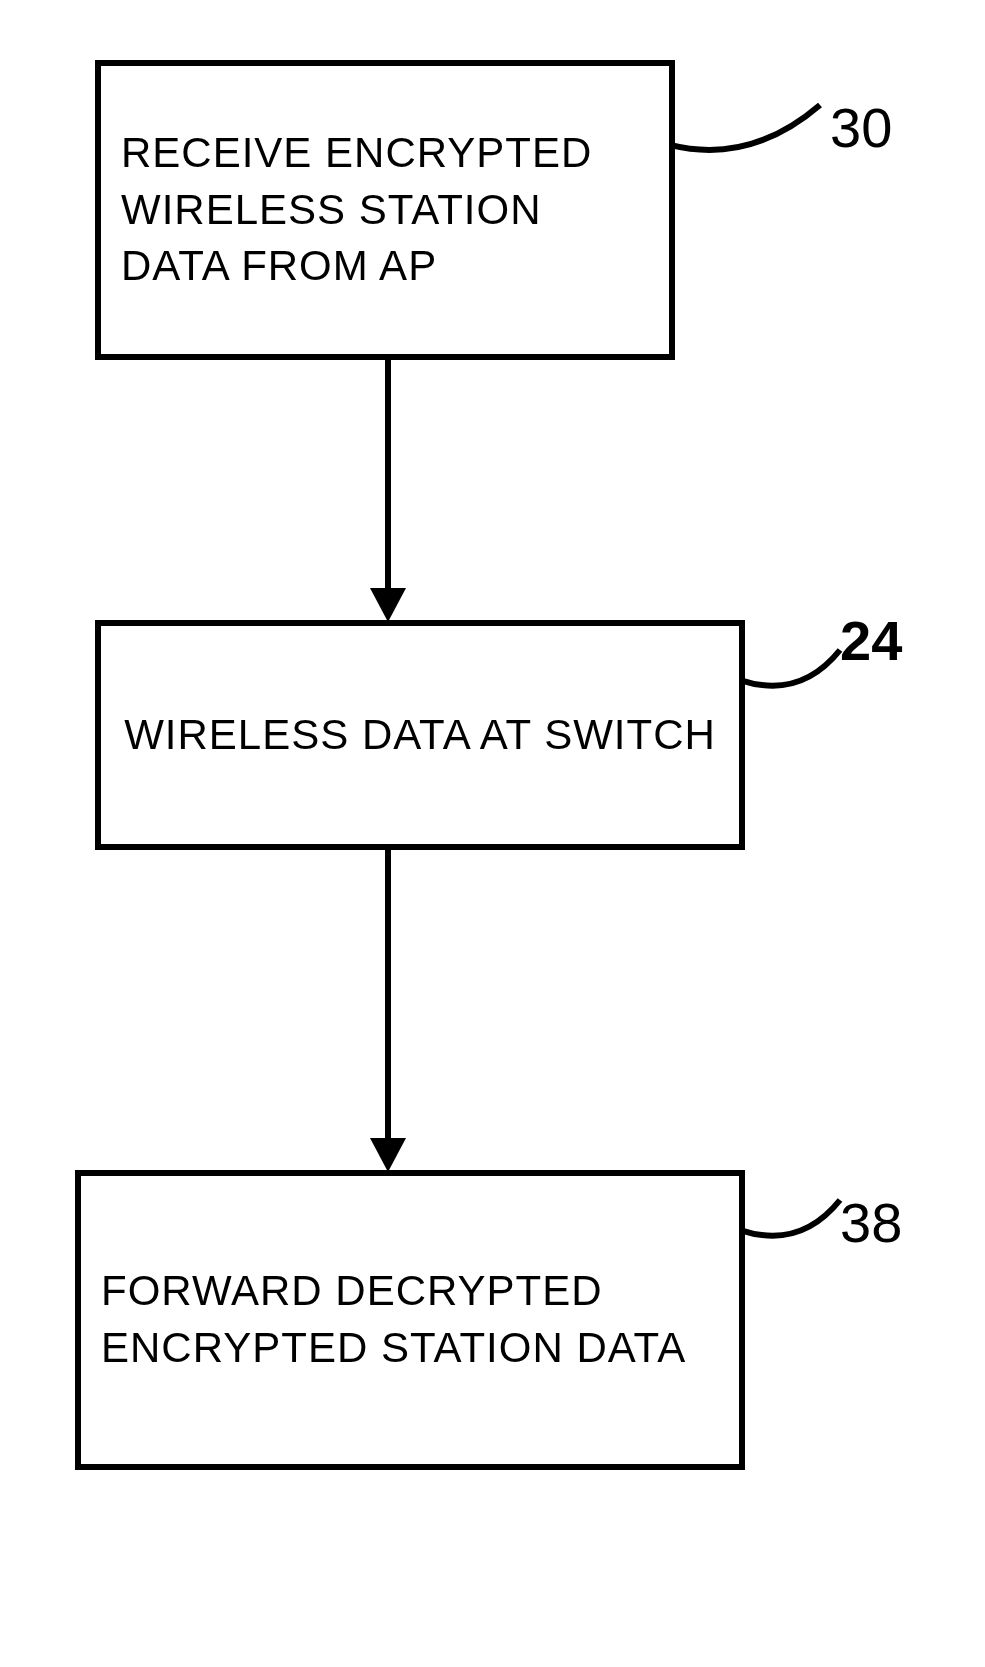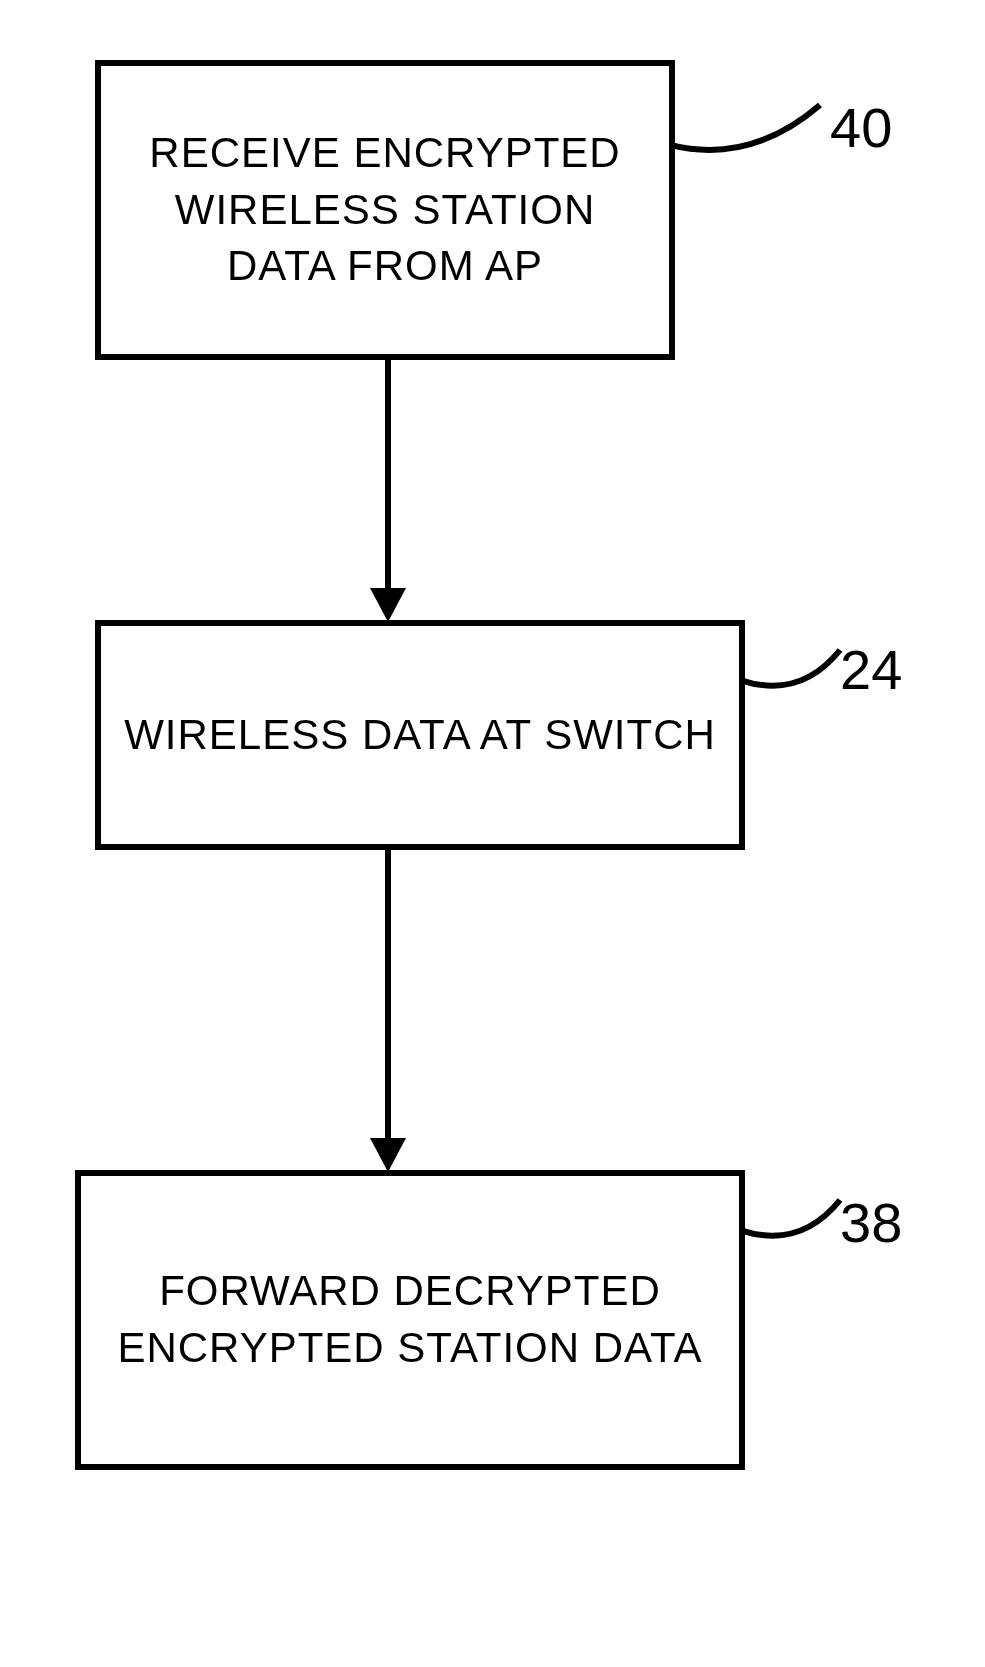--- a/index.html
+++ b/index.html
@@ -15,21 +15,21 @@
       width: 100%;
       height: 100%;
     }
     .box {
       position: absolute;
       border: 6px solid #000;
       background: #fff;
       display: flex;
       align-items: center;
       justify-content: center;
-      text-align: center;
+      text-align: left;
       font-size: 42px;
       font-weight: normal;
       letter-spacing: 1px;
       line-height: 1.35;
       padding: 20px;
     }
     .box1 {
       left: 95px;
       top: 60px;
       width: 580px;
@@ -46,21 +46,21 @@
       top: 1170px;
       width: 670px;
       height: 300px;
     }
     .label {
       position: absolute;
       font-size: 56px;
       font-weight: normal;
     }
     .label1 { left: 830px; top: 95px; }
-    .label2 { left: 840px; top: 637px; }
+    .label2 { left: 840px; top: 608px; font-weight: bold; }
     .label3 { left: 840px; top: 1190px; }
 
     .curve {
       position: absolute;
       stroke: #000;
       stroke-width: 6;
       fill: none;
     }
 
     .arrow-line {
@@ -93,21 +93,21 @@
 <body>
 
 <div class="flowchart">
 
   <div class="box box1">
     <span>RECEIVE ENCRYPTED WIRELESS STATION DATA FROM AP</span>
   </div>
   <svg class="curve" style="left:670px; top:75px;" width="170" height="100">
     <path d="M 0 70 Q 80 90 150 30"></path>
   </svg>
-  <div class="label label1">40</div>
+  <div class="label label1">30</div>
 
   <div class="arrow-line arrow1"></div>
   <div class="arrowhead ah1"></div>
 
   <div class="box box2">
     <span>WIRELESS DATA AT SWITCH</span>
   </div>
   <svg class="curve" style="left:740px; top:625px;" width="120" height="90">
     <path d="M 0 55 Q 60 75 100 25"></path>
   </svg>

